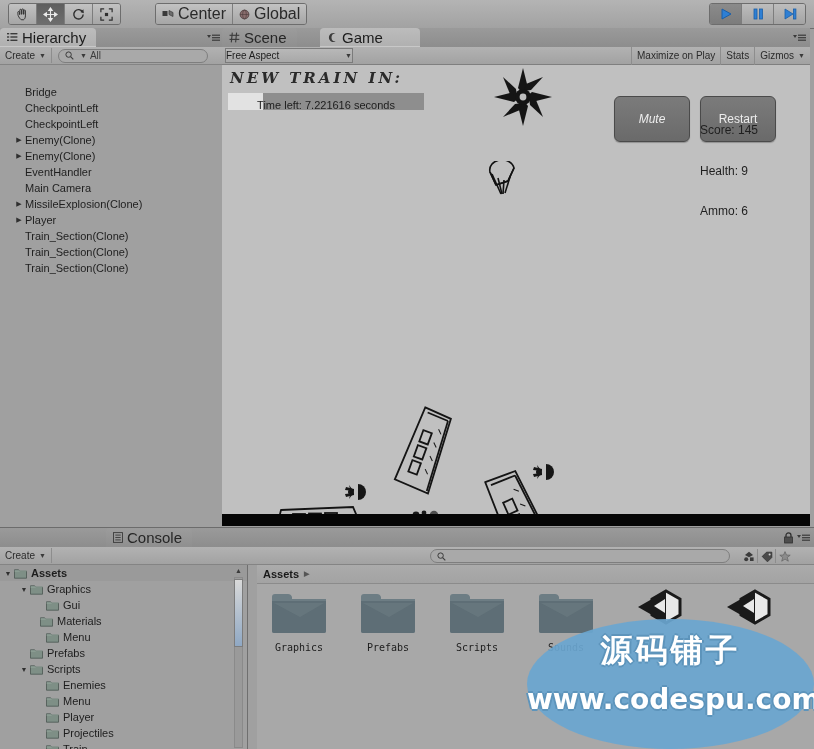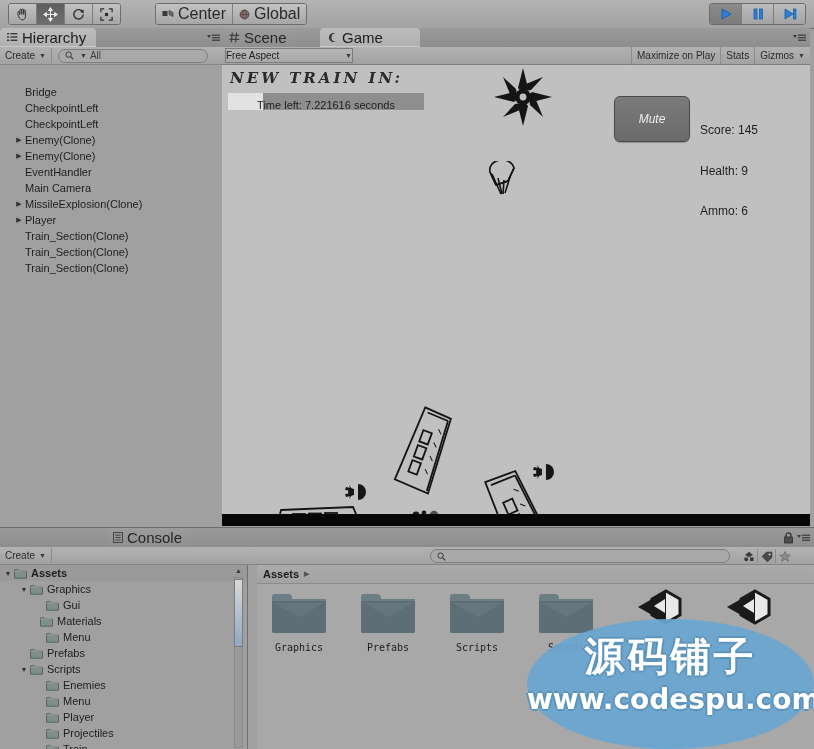--- a/index.html
+++ b/index.html
@@ -146,21 +146,21 @@
     border:1px solid #8a8a8a;box-sizing:border-box;}
   .vscroll .thumb{position:absolute;left:1px;top:12px;width:9px;height:68px;
     background:linear-gradient(#d9d9d9,#8fa8c4);border:1px solid #7c7c7c;box-sizing:border-box;}
   .vscroll .up{position:absolute;left:2px;top:0;font-size:7px;color:#3a3a3a;}
 
   
   .watermark{position:absolute;left:527px;top:619px;width:287px;height:130px;pointer-events:none;}
   .wm-ellipse{position:absolute;left:0;top:0;width:287px;height:130px;
     background:#6aa6d0;border-radius:50% / 50%;opacity:.92;}
   .wm-cn{position:absolute;left:0;top:10px;width:287px;text-align:center;
-    font-size:40px;font-weight:bold;color:#ffffff;letter-spacing:3px;
+    font-size:32px;font-weight:bold;color:#ffffff;letter-spacing:3px;
     font-family:"DejaVu Sans", sans-serif;
     text-shadow:-2px 0 #5d94bb,0 -2px #5d94bb,2px 0 #5d94bb,0 2px #5d94bb;}
   .wm-url{position:absolute;left:0;top:64px;width:287px;text-align:center;
     font-size:28px;font-weight:bold;color:#ffffff;letter-spacing:0px;
     font-family:"DejaVu Sans", sans-serif;
     text-shadow:-2px 0 #5d94bb,0 -2px #5d94bb,2px 0 #5d94bb,0 2px #5d94bb;}
 </style>
 </head>
 <body>
 
@@ -395,20 +395,23 @@
 
       <div class="hud-title">NEW TRAIN IN:</div>
 
       <div class="progress">
         <div class="fill" style="width: 18%;"></div>
         <div class="ptxt">Time left: 7.221616 seconds</div>
       </div>
 
       <div class="gbtn" id="btn-mute">
         <span>Mute</span>
+      </div>
+      <div class="gbtn" id="btn-restart">
+        <span>Restart</span>
       </div>
 
       <div class="stat" id="stat-score">Score: 145</div>
       <div class="stat" id="stat-health">Health: 9</div>
       <div class="stat" id="stat-ammo">Ammo: 6</div>
 
       <svg class="sprite" style="left:266px;top:-3px;" width="70" height="70" viewBox="0 0 70 70">
         <g fill="#151515">
           <path d="M35 6 L40 26 L35 32 L30 26 Z"></path>
           <path d="M64 35 L44 40 L38 35 L44 30 Z"></path>

